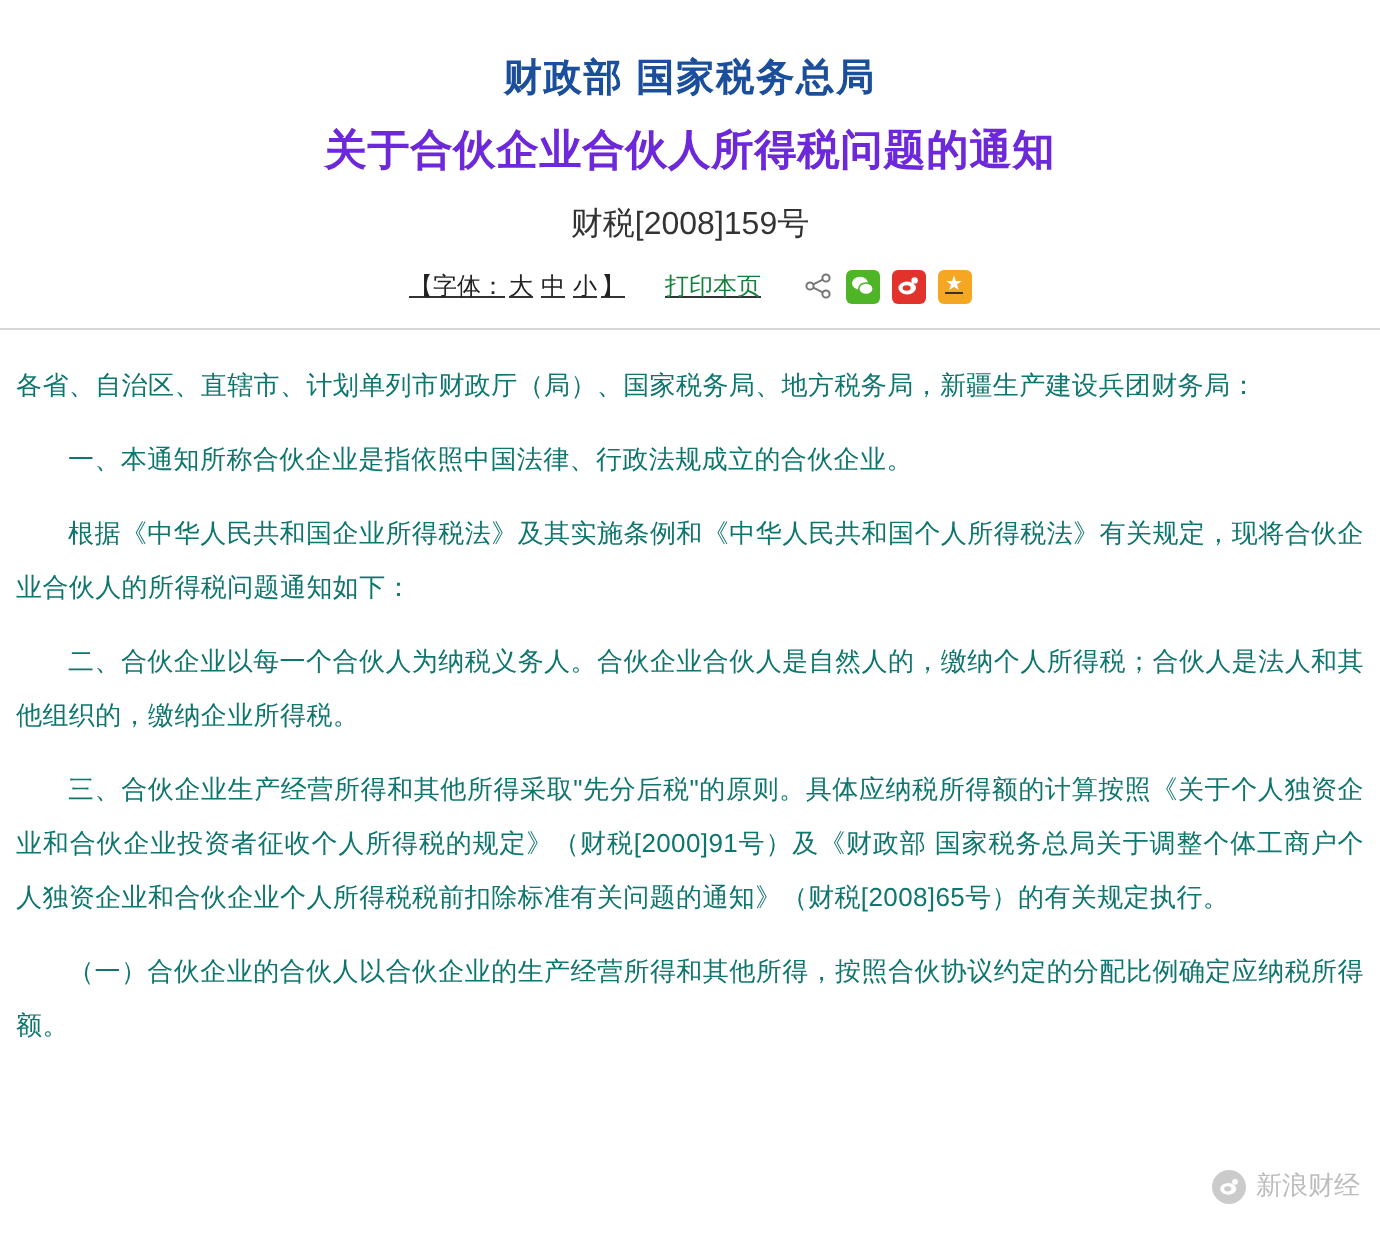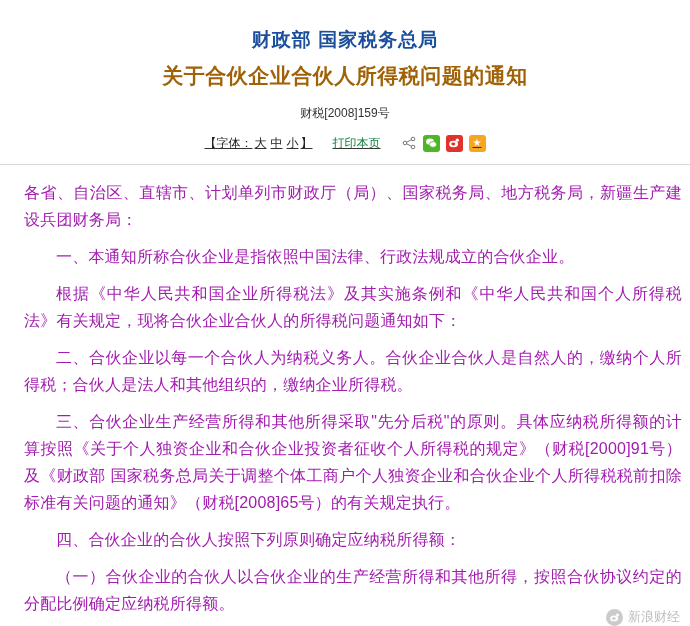--- a/index.html
+++ b/index.html
@@ -29,27 +29,27 @@
   .agency {
     font-size: 19px;
     font-weight: bold;
     color: #1b4f9c;
     letter-spacing: 1px;
     line-height: 28px;
   }
   .doc-title {
     font-size: 21px;
     font-weight: bold;
-    color: #a16207;
+    color: #6d28d9;
     letter-spacing: 0.5px;
     line-height: 32px;
     margin-top: 6px;
   }
   .doc-number {
-    font-size: 12px;
+    font-size: 16px;
     color: #333333;
     margin-top: 12px;
     line-height: 18px;
   }
   .toolbar {
     margin-top: 10px;
     display: flex;
     align-items: center;
     justify-content: center;
     gap: 8px;
@@ -106,34 +106,34 @@
     margin: 10px 0 0 0;
     border: 0;
     border-top: 1px solid #d8d8d8;
     width: 100%;
   }
   .body-text {
     padding: 0 8px;
     margin-top: 14px;
   }
   .body-text p {
-    margin: 0 0 10px 16px;
-    font-size: 16px;
+    margin: 0 0 10px 0;
+    font-size: 13px;
     line-height: 27px;
-    color: #a21caf;
+    color: #0f766e;
     text-align: justify;
     letter-spacing: 0.2px;
   }
   .indent {
     text-indent: 2em;
   }
   .watermark {
     position: absolute;
     right: 10px;
-    bottom: 0;
+    bottom: 24px;
     display: flex;
     align-items: center;
     gap: 5px;
     color: #b9b9b9;
     font-size: 13px;
     opacity: 0.95;
   }
   .wm-logo {
     width: 17px;
     height: 17px;
@@ -204,21 +204,20 @@
 
     <hr class="divider">
   </div>
 
   <div class="body-text">
     <p>各省、自治区、直辖市、计划单列市财政厅（局）、国家税务局、地方税务局，新疆生产建设兵团财务局：</p>
     <p class="indent">一、本通知所称合伙企业是指依照中国法律、行政法规成立的合伙企业。</p>
     <p class="indent">根据《中华人民共和国企业所得税法》及其实施条例和《中华人民共和国个人所得税法》有关规定，现将合伙企业合伙人的所得税问题通知如下：</p>
     <p class="indent">二、合伙企业以每一个合伙人为纳税义务人。合伙企业合伙人是自然人的，缴纳个人所得税；合伙人是法人和其他组织的，缴纳企业所得税。</p>
     <p class="indent">三、合伙企业生产经营所得和其他所得采取"先分后税"的原则。具体应纳税所得额的计算按照《关于个人独资企业和合伙企业投资者征收个人所得税的规定》（财税[2000]91号）及《财政部 国家税务总局关于调整个体工商户个人独资企业和合伙企业个人所得税税前扣除标准有关问题的通知》（财税[2008]65号）的有关规定执行。</p>
-    <p class="indent">四、合伙企业的合伙人按照下列原则确定应纳税所得额：</p>
     <p class="indent">（一）合伙企业的合伙人以合伙企业的生产经营所得和其他所得，按照合伙协议约定的分配比例确定应纳税所得额。</p>
 
   </div>
 
   <div class="fade-bottom"></div>
 
   <div class="watermark">
     <span class="wm-logo">
       <svg width="11" height="11" viewBox="0 0 12 12" aria-hidden="true">
         <ellipse cx="5.6" cy="7" rx="4.4" ry="3.2" fill="#ffffff"></ellipse>

